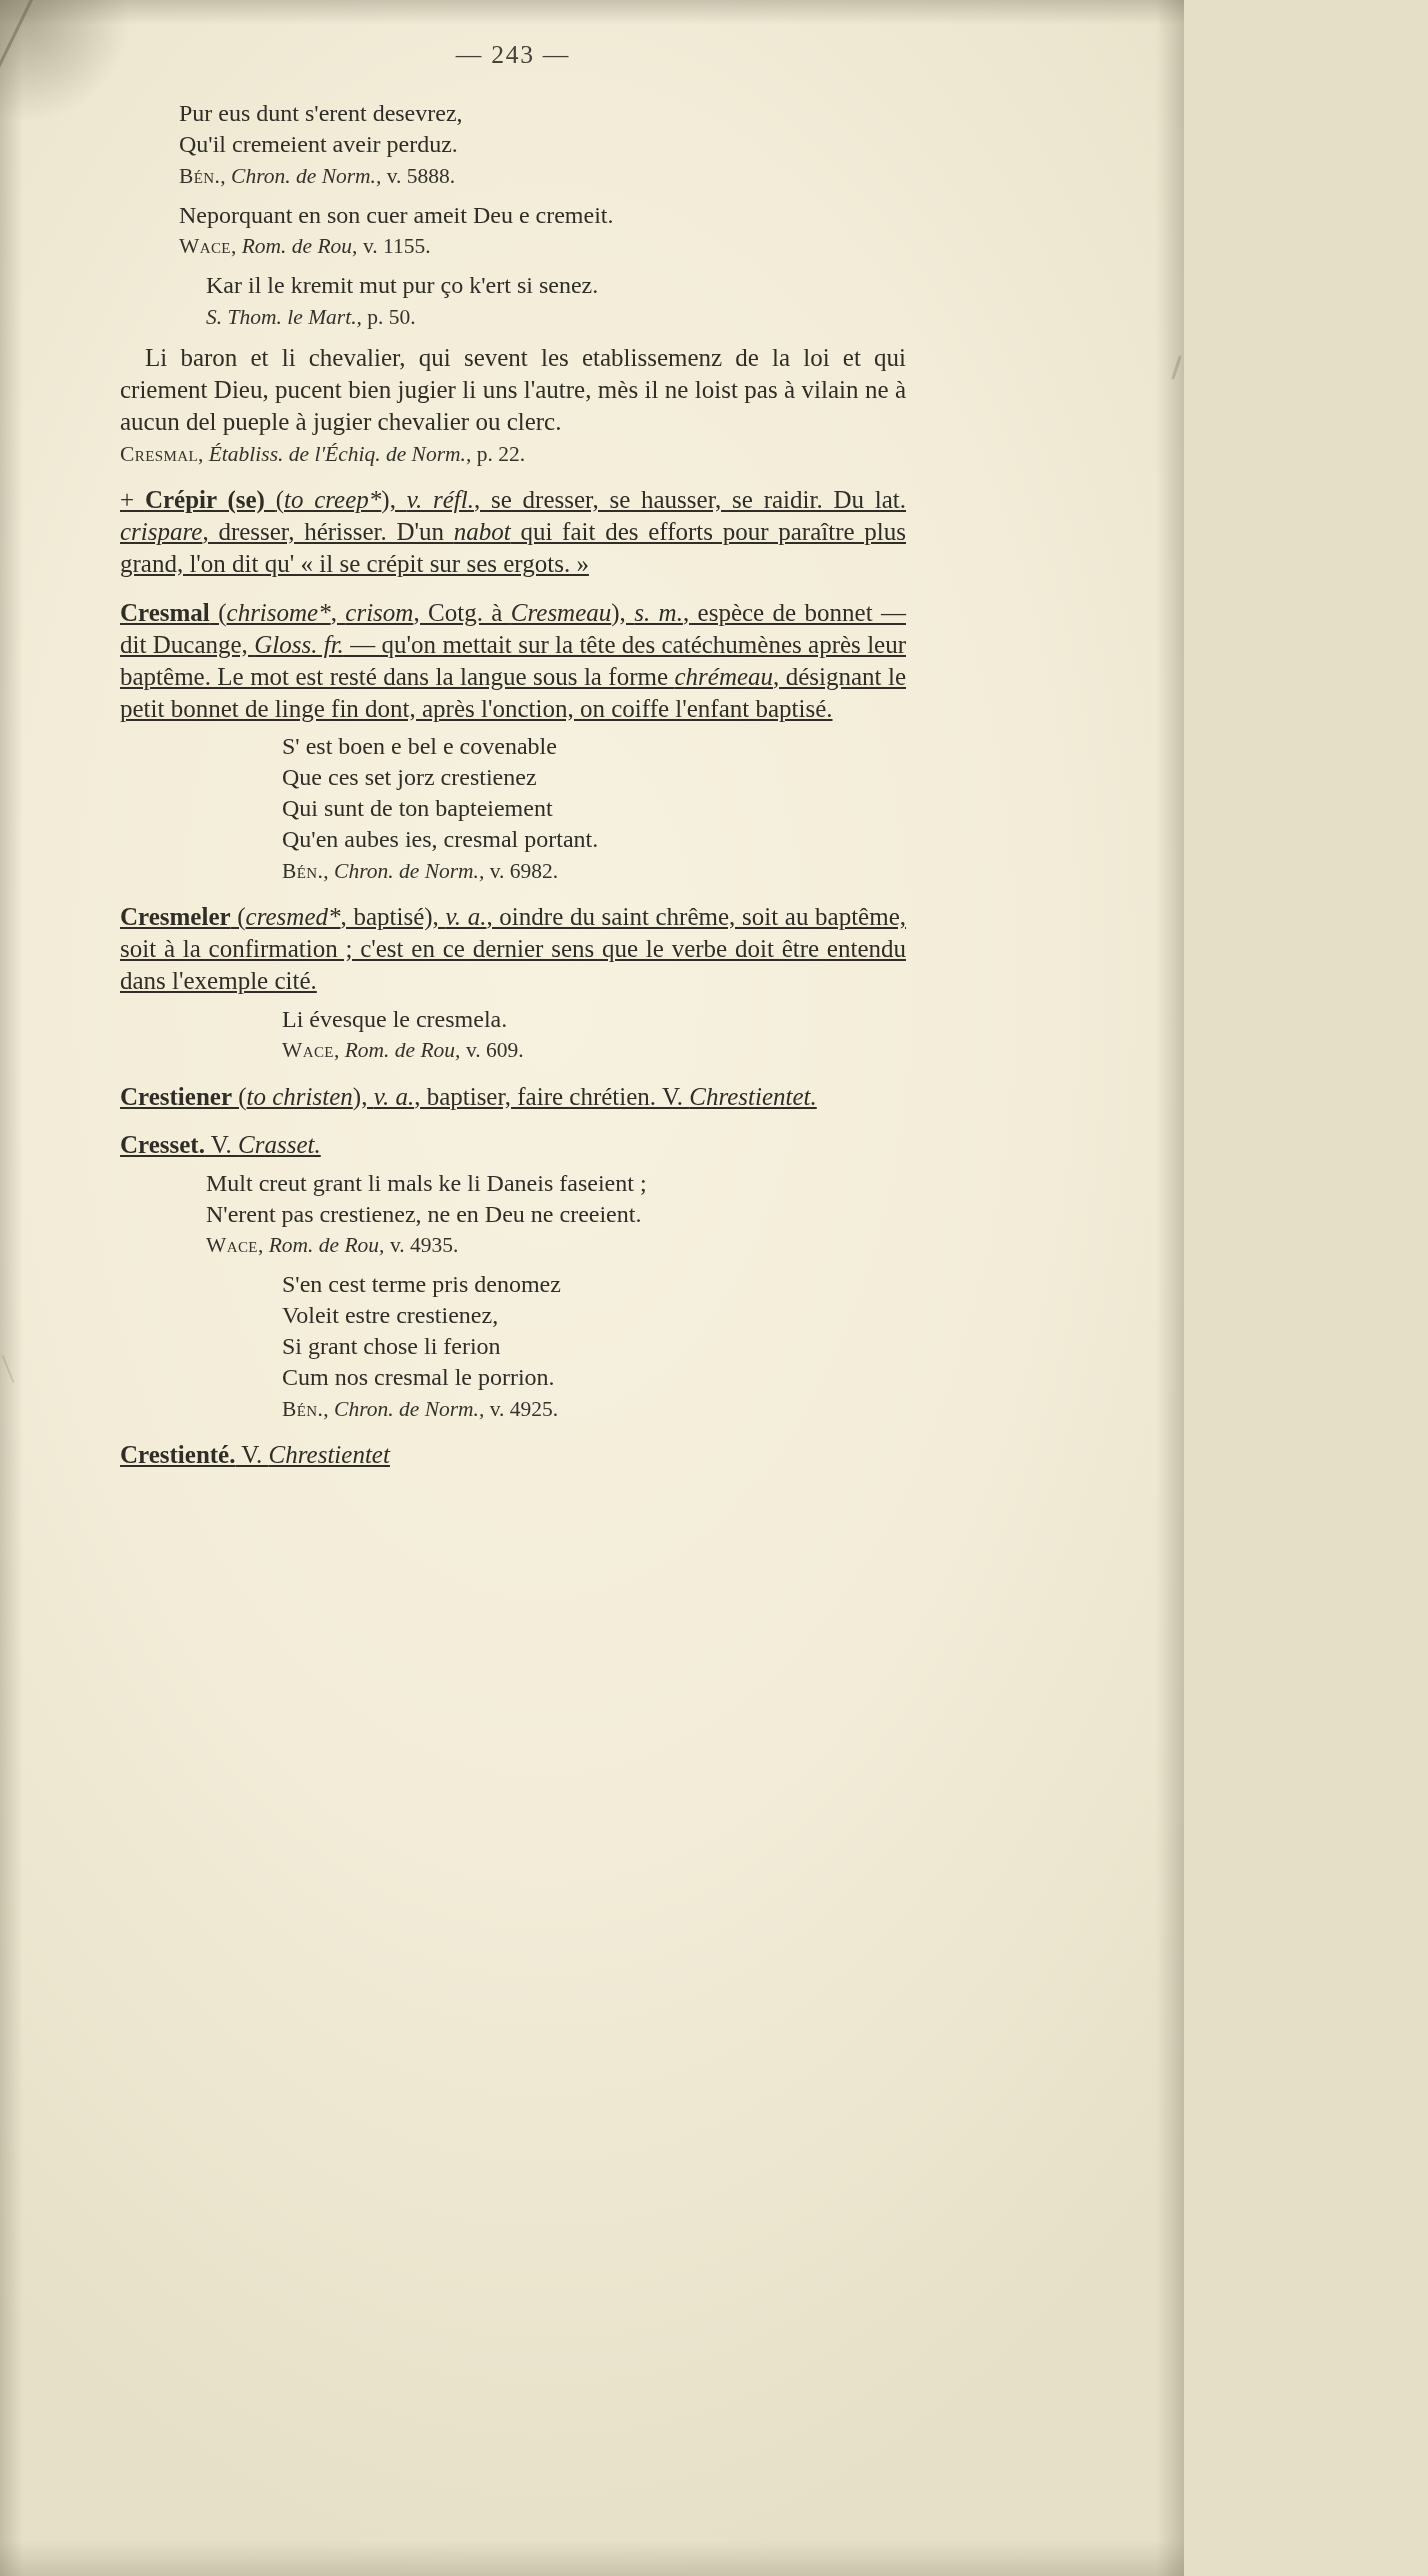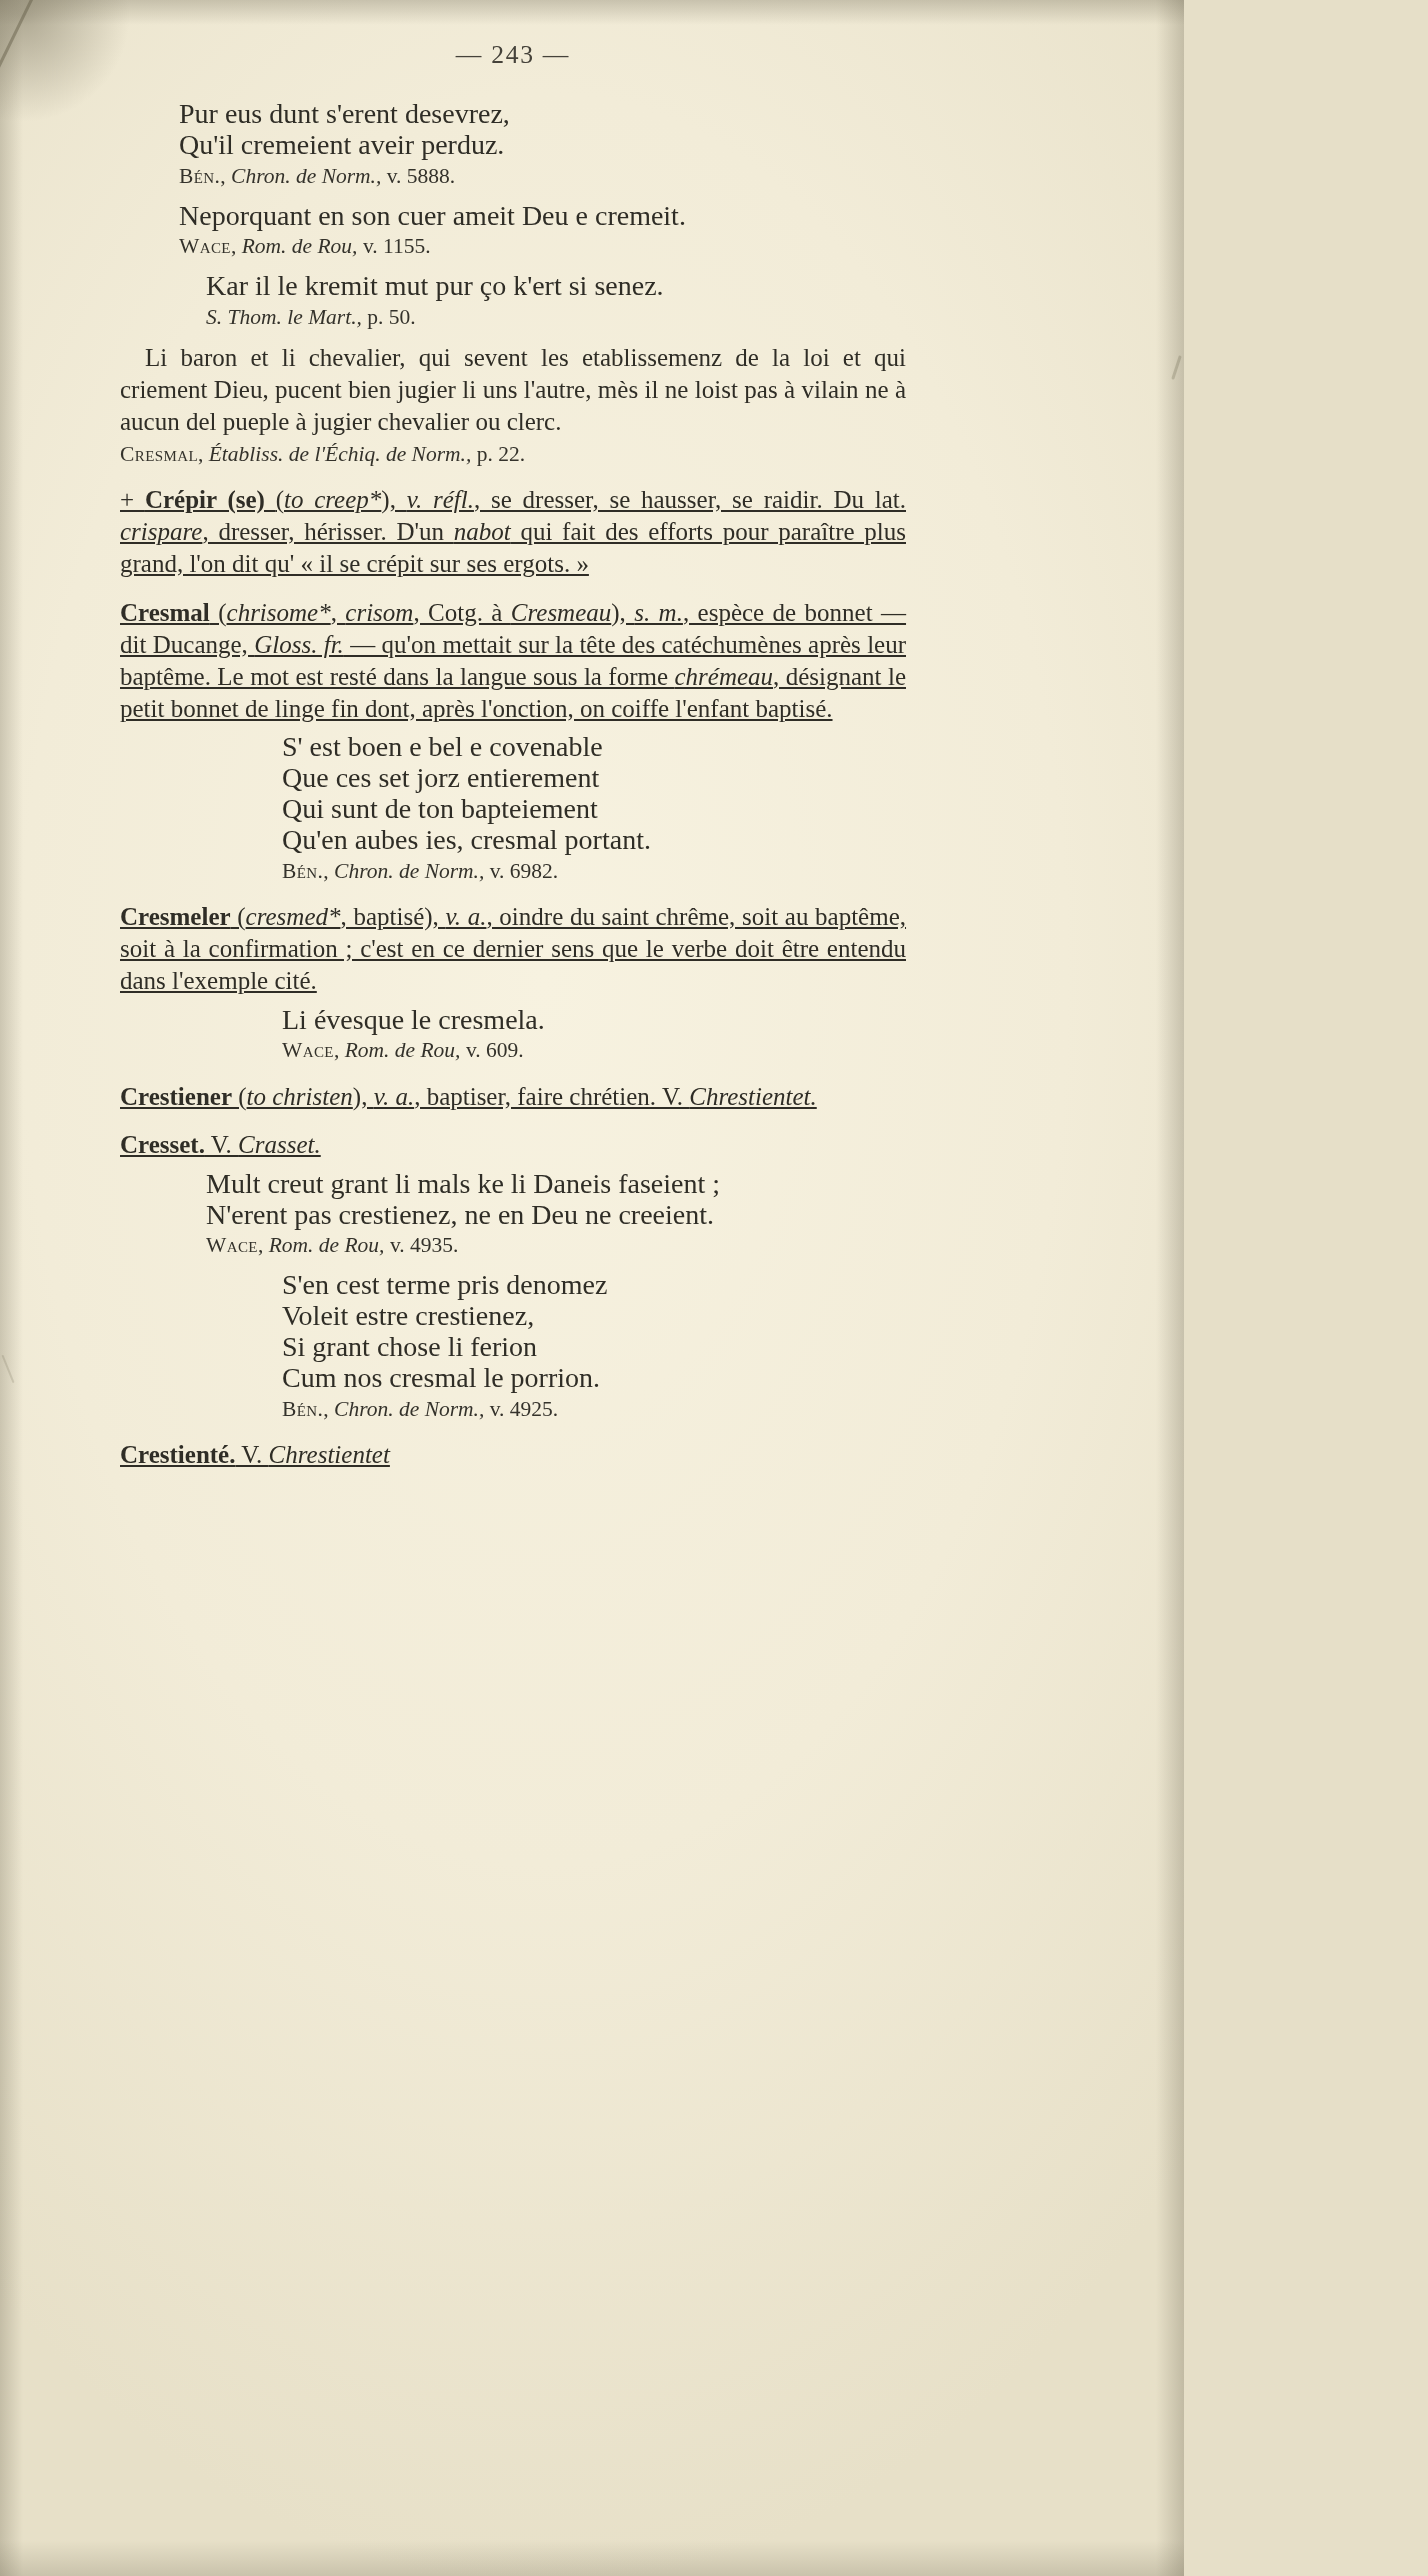--- a/index.html
+++ b/index.html
@@ -23,21 +23,21 @@
   }
   .artifact { position: absolute; background: rgba(95,88,66,0.45); border-radius: 1.7px; }
   .a1 { left: 13.2px; top: -6.6px; width: 2.5px; height: 83px; transform: rotate(26deg); }
   .a2 { left: 1175px; top: 355px; width: 2.5px; height: 25px; transform: rotate(18deg); opacity: .55; }
   .a3 { left: 6.6px; top: 1354px; width: 1.7px; height: 30px; transform: rotate(-22deg); opacity: .38; }
 
   .col { position: absolute; left: 120px; top: 40px; width: 786px; }
   .pnum { text-align: center; font-size: 25.6px; letter-spacing: 1.7px; color: #45423a; margin: 0 0 28px; }
 
   .verse { margin: 6.6px 0 0; }
-  .vline { font-size: 28px; line-height: 31px; white-space: pre-wrap; font-family: Liberation Serif, serif; }
+  .vline { font-size: 24px; line-height: 31px; white-space: pre-wrap; font-family: Liberation Serif, serif; }
   .ind-a { padding-left: 59px; }
   .ind-b { padding-left: 86px; }
   .ind-c { padding-left: 162px; }
 
   .cite {
     font-size: 21.5px; line-height: 27px; margin: 2.5px 0 10px;
     text-align: left; color: #34322b;
   }
   .sc { font-variant: small-caps; letter-spacing: 0.4px; }
   .it { font-style: italic; }
@@ -76,21 +76,21 @@
 
     <p class="para"><span>Li baron et li chevalier, qui sevent les etablissemenz de la loi et qui criement Dieu, pucent bien jugier li uns l'autre, mès il ne loist pas à vilain ne à aucun del pueple à jugier chevalier ou clerc.</span></p>
     <div class="cite"><span class="sc">Cresmal</span><span>, </span><span class="it">Établiss. de l'Échiq. de Norm.,</span><span> p. 22.</span></div>
 
     <p class="entry"><span>+ </span><span class="bd">Crépir (se) </span><span>(</span><span class="it">to creep*</span><span>), </span><span class="it">v. réfl.</span><span>, se dresser, se hausser, se raidir. Du lat. </span><span class="it">crispare</span><span>, dresser, hérisser. D'un </span><span class="it">nabot</span><span> qui fait des efforts pour paraître plus grand, l'on dit qu' « il se crépit sur ses ergots. »</span></p>
 
     <p class="entry"><span class="bd">Cresmal</span><span> (</span><span class="it">chrisome*</span><span>, </span><span class="it">crisom</span><span>, Cotg. à </span><span class="it">Cresmeau</span><span>), </span><span class="it">s. m.</span><span>, espèce de bonnet — dit Ducange, </span><span class="it">Gloss. fr.</span><span> — qu'on mettait sur la tête des catéchumènes après leur baptême. Le mot est resté dans la langue sous la forme </span><span class="it">chrémeau</span><span>, désignant le petit bonnet de linge fin dont, après l'onction, on coiffe l'enfant baptisé.</span></p>
 
     <div class="verse ind-c">
       <div class="vline">S' est boen e bel e covenable</div>
-      <div class="vline">Que ces set jorz entierement</div>
+      <div class="vline">Que ces set jorz crestienez</div>
       <div class="vline">Qui sunt de ton bapteiement</div>
       <div class="vline">Qu'en aubes ies, cresmal portant.</div>
       <div class="cite"><span class="sc">Bén.</span><span>, </span><span class="it">Chron. de Norm.,</span><span> v. 6982.</span></div>
     </div>
 
     <p class="entry"><span class="bd">Cresmeler</span><span> (</span><span class="it">cresmed*</span><span>, baptisé), </span><span class="it">v. a.</span><span>, oindre du saint chrême, soit au baptême, soit à la confirmation ; c'est en ce dernier sens que le verbe doit être entendu dans l'exemple cité.</span></p>
 
     <div class="verse ind-c">
       <div class="vline">Li évesque le cresmela.</div>
       <div class="cite"><span class="sc">Wace</span><span>, </span><span class="it">Rom. de Rou,</span><span> v. 609.</span></div>

